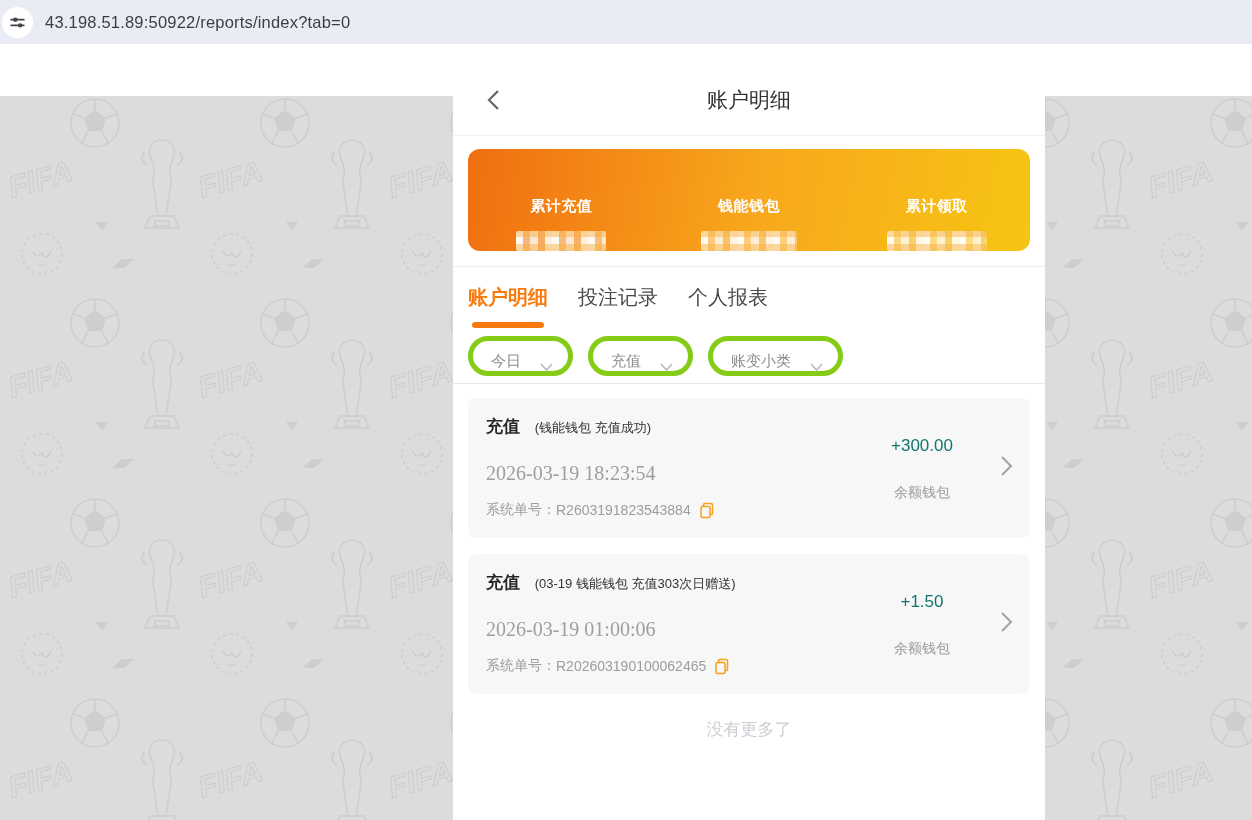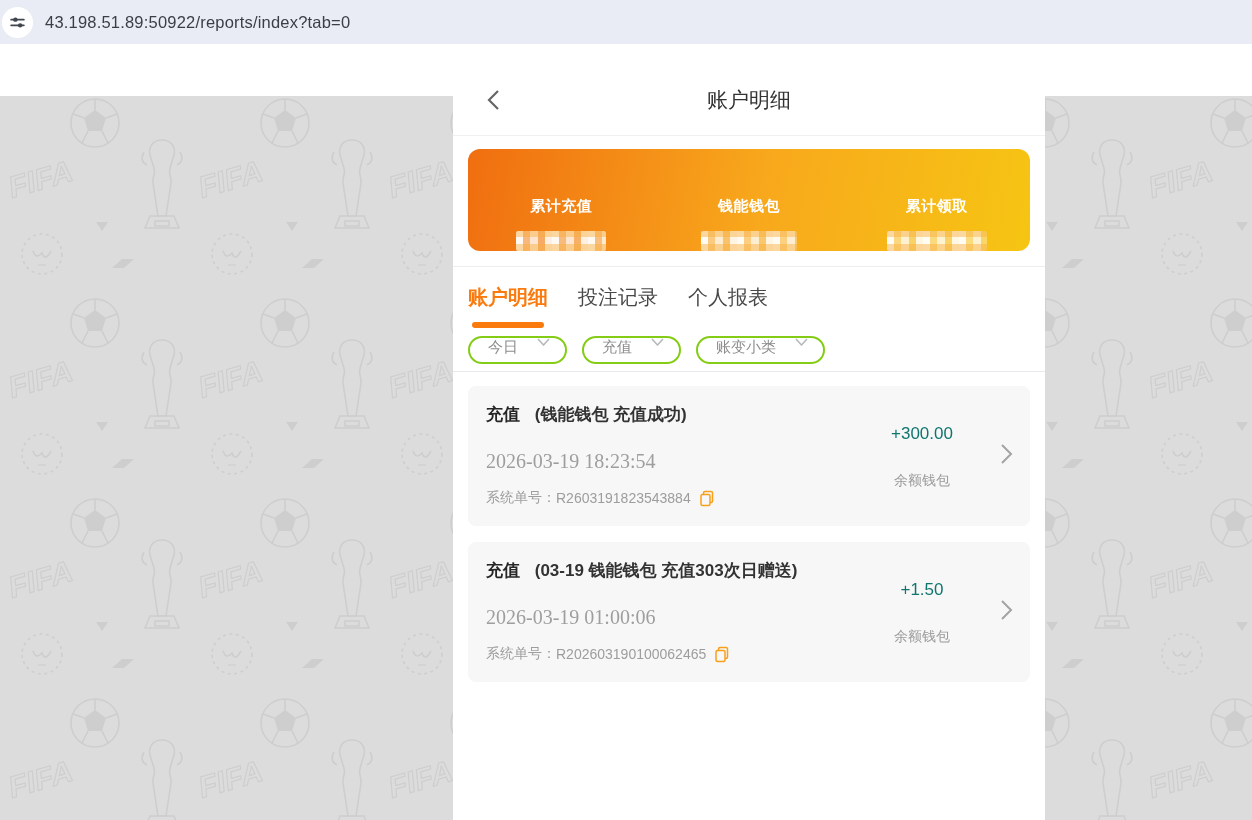--- a/index.html
+++ b/index.html
@@ -45,34 +45,34 @@
 
   
   .tabs { display:flex; gap:30px; padding:17px 15px 0; }
   .tab { font-size:20px; color:#484848; cursor:pointer; text-align:center; }
   .tab .tab-underline { height:6px; border-radius:3px; background:transparent; margin:11px auto 0; width:72px; }
   .tab.active { color:#fb7a0d; font-weight:bold; }
   .tab.active .tab-underline { background:#fb7a0d; }
 
   
   .filters { display:flex; gap:15px; padding:8px 15px 0; }
-  .pill { height:28px; border:2px solid #84cc16; border-radius:20px; background:#fff;
-    display:flex; align-items:flex-start; padding:0 15px 0 18px; cursor:pointer; }
+  .pill { height:40px; border:5px solid #84cc16; border-radius:20px; background:#fff;
+    display:flex; align-items:flex-end; padding:0 15px 0 18px; cursor:pointer; }
   .pill-label { font-size:15px; color:#8c8c8c; }
   .pill svg { margin-left:19px; }
 
   .divider2 { height:1px; background:#e7e9ec; margin-top:7px; }
 
   
   .list { padding:14px 15px 0; }
   .txn-card { position:relative; background:#f7f7f7; border-radius:8px;
     padding:17px 18px 18px; margin-bottom:16px; height:140px; cursor:pointer; }
   .txn-title-row { font-size:17px; color:#262626; }
   .txn-type { font-weight:bold; }
-  .txn-note { font-weight:bold; color:#333; margin-left:10px; font-size:17px; }
+  .txn-note { font-weight:normal; color:#333; margin-left:10px; font-size:13px; }
   .txn-date { margin-top:24px; font-size:20px; color:#9e9e9e;font-family:Liberation Serif, serif; }
   .txn-order { margin-top:16px; font-size:14px; color:#9d9d9d; display:flex; align-items:center; }
   .copy-btn { margin-left:8px; display:flex; cursor:pointer; }
   .txn-right { position:absolute; right:48px; top:38px; width:120px;
     display:flex; flex-direction:column; align-items:center; }
   .txn-amount { font-size:17px; color:#0f766e; }
   .txn-wallet { margin-top:28px; font-size:14px; color:#9b9b9b; }
   .txn-chevron { position:absolute; right:16px; top:56px; }
 
   .list-end { text-align:center; margin-top:24px; font-size:17px; color:#cbced3; }
@@ -247,15 +247,16 @@
       </div>
       <div class="txn-right">
         <div class="txn-amount">+1.50</div>
         <div class="txn-wallet">余额钱包</div>
       </div>
       <svg class="txn-chevron" width="14" height="24" viewBox="0 0 14 24">
         <polyline points="2,3 11,12 2,21" fill="none" stroke="#a3a3a3" stroke-width="2"></polyline>
       </svg>
     </div>
 
+    <div class="list-end">没有更多了</div>
   </div>
 
 </div>
 
 </body></html>

